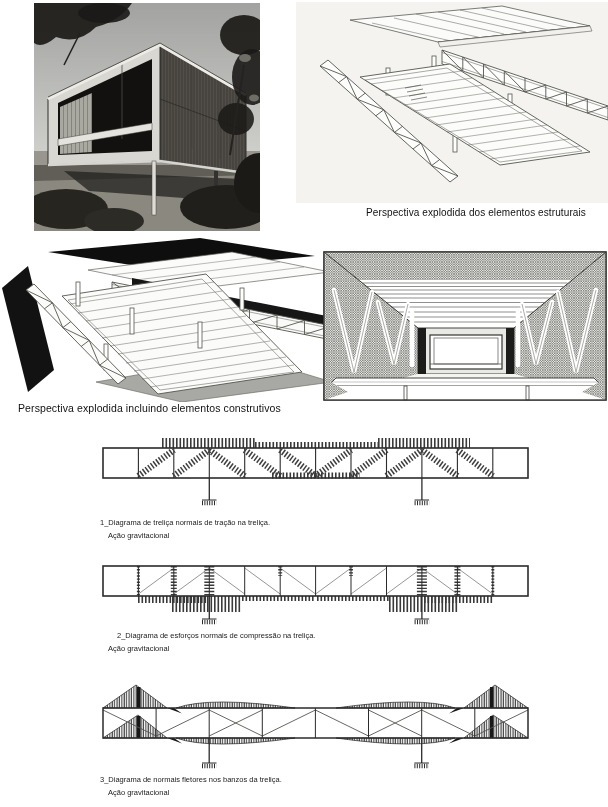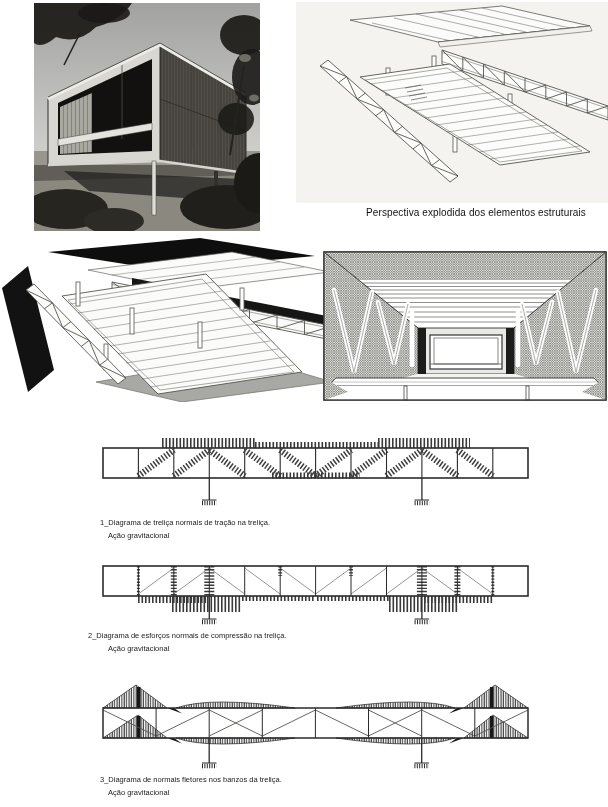--- a/index.html
+++ b/index.html
@@ -275,20 +275,21 @@
         <rect x="2" y="136" width="282" height="14" fill="#ffffff"></rect>
         <rect x="82" y="136" width="3" height="14" fill="#ffffff" stroke="#44443f" stroke-width="0.8"></rect>
         <rect x="204" y="136" width="3" height="14" fill="#ffffff" stroke="#44443f" stroke-width="0.8"></rect>
         <polygon points="2,128 26,142 2,150" fill="url(#xh1)"></polygon>
         <polygon points="284,128 260,142 284,150" fill="url(#xh1)"></polygon>
       </g>
       <rect x="2" y="2" width="282" height="148" fill="none" stroke="#3c3c38" stroke-width="1.4"></rect>
     </svg>
   </div>
 
+  <div class="abs cap-fig2" style="left:18px;top:402px">Perspectiva explodida incluindo elementos construtivos</div>
 
   <div class="abs" style="left:92px;top:430px;width:450px;height:85px">
     <svg width="450" height="85" viewBox="0 0 450 85">
       <g stroke="#3a3a3a">
         <line x1="70" y1="13" x2="163" y2="13" stroke-width="10" stroke-dasharray="1.6 1.9"></line>
         <line x1="163" y1="15" x2="286" y2="15" stroke-width="6" stroke-dasharray="1.6 1.9"></line>
         <line x1="286" y1="13" x2="378" y2="13" stroke-width="10" stroke-dasharray="1.6 1.9"></line>
         <line x1="180" y1="45.5" x2="268" y2="45.5" stroke-width="6" stroke-dasharray="1.6 1.9"></line>
       </g>
       <g stroke="#2b2b2b">
@@ -381,21 +382,21 @@
       <g stroke="#2b2b2b">
         <line x1="117.3" y1="40" x2="117.3" y2="63" stroke-width="1.3"></line>
         <line x1="110" y1="63" x2="124.5" y2="63" stroke-width="1"></line>
         <line x1="110" y1="66" x2="124.5" y2="66" stroke-width="4.5" stroke-dasharray="1 1.4"></line>
         <line x1="329.9" y1="40" x2="329.9" y2="63" stroke-width="1.3"></line>
         <line x1="322.6" y1="63" x2="337.1" y2="63" stroke-width="1"></line>
         <line x1="322.6" y1="66" x2="337.1" y2="66" stroke-width="4.5" stroke-dasharray="1 1.4"></line>
       </g>
     </svg>
   </div>
-  <div class="abs cap-diag" style="left:88px;top:631px">2_Diagrama de esforços normais de compressão na treliça.</div>
+  <div class="abs cap-diag" style="left:117px;top:631px">2_Diagrama de esforços normais de compressão na treliça.</div>
   <div class="abs cap-diag" style="left:108px;top:644px">Ação gravitacional</div>
 
   <div class="abs" style="left:92px;top:678px;width:450px;height:95px">
     <svg width="450" height="95" viewBox="0 0 450 95">
       <defs>
         <pattern id="vh3" width="2.4" height="4" patternUnits="userSpaceOnUse">
           <rect width="2.4" height="4" fill="#ffffff"></rect>
           <line x1="1" y1="0" x2="1" y2="4" stroke="#222222" stroke-width="1"></line>
         </pattern>
       </defs>

